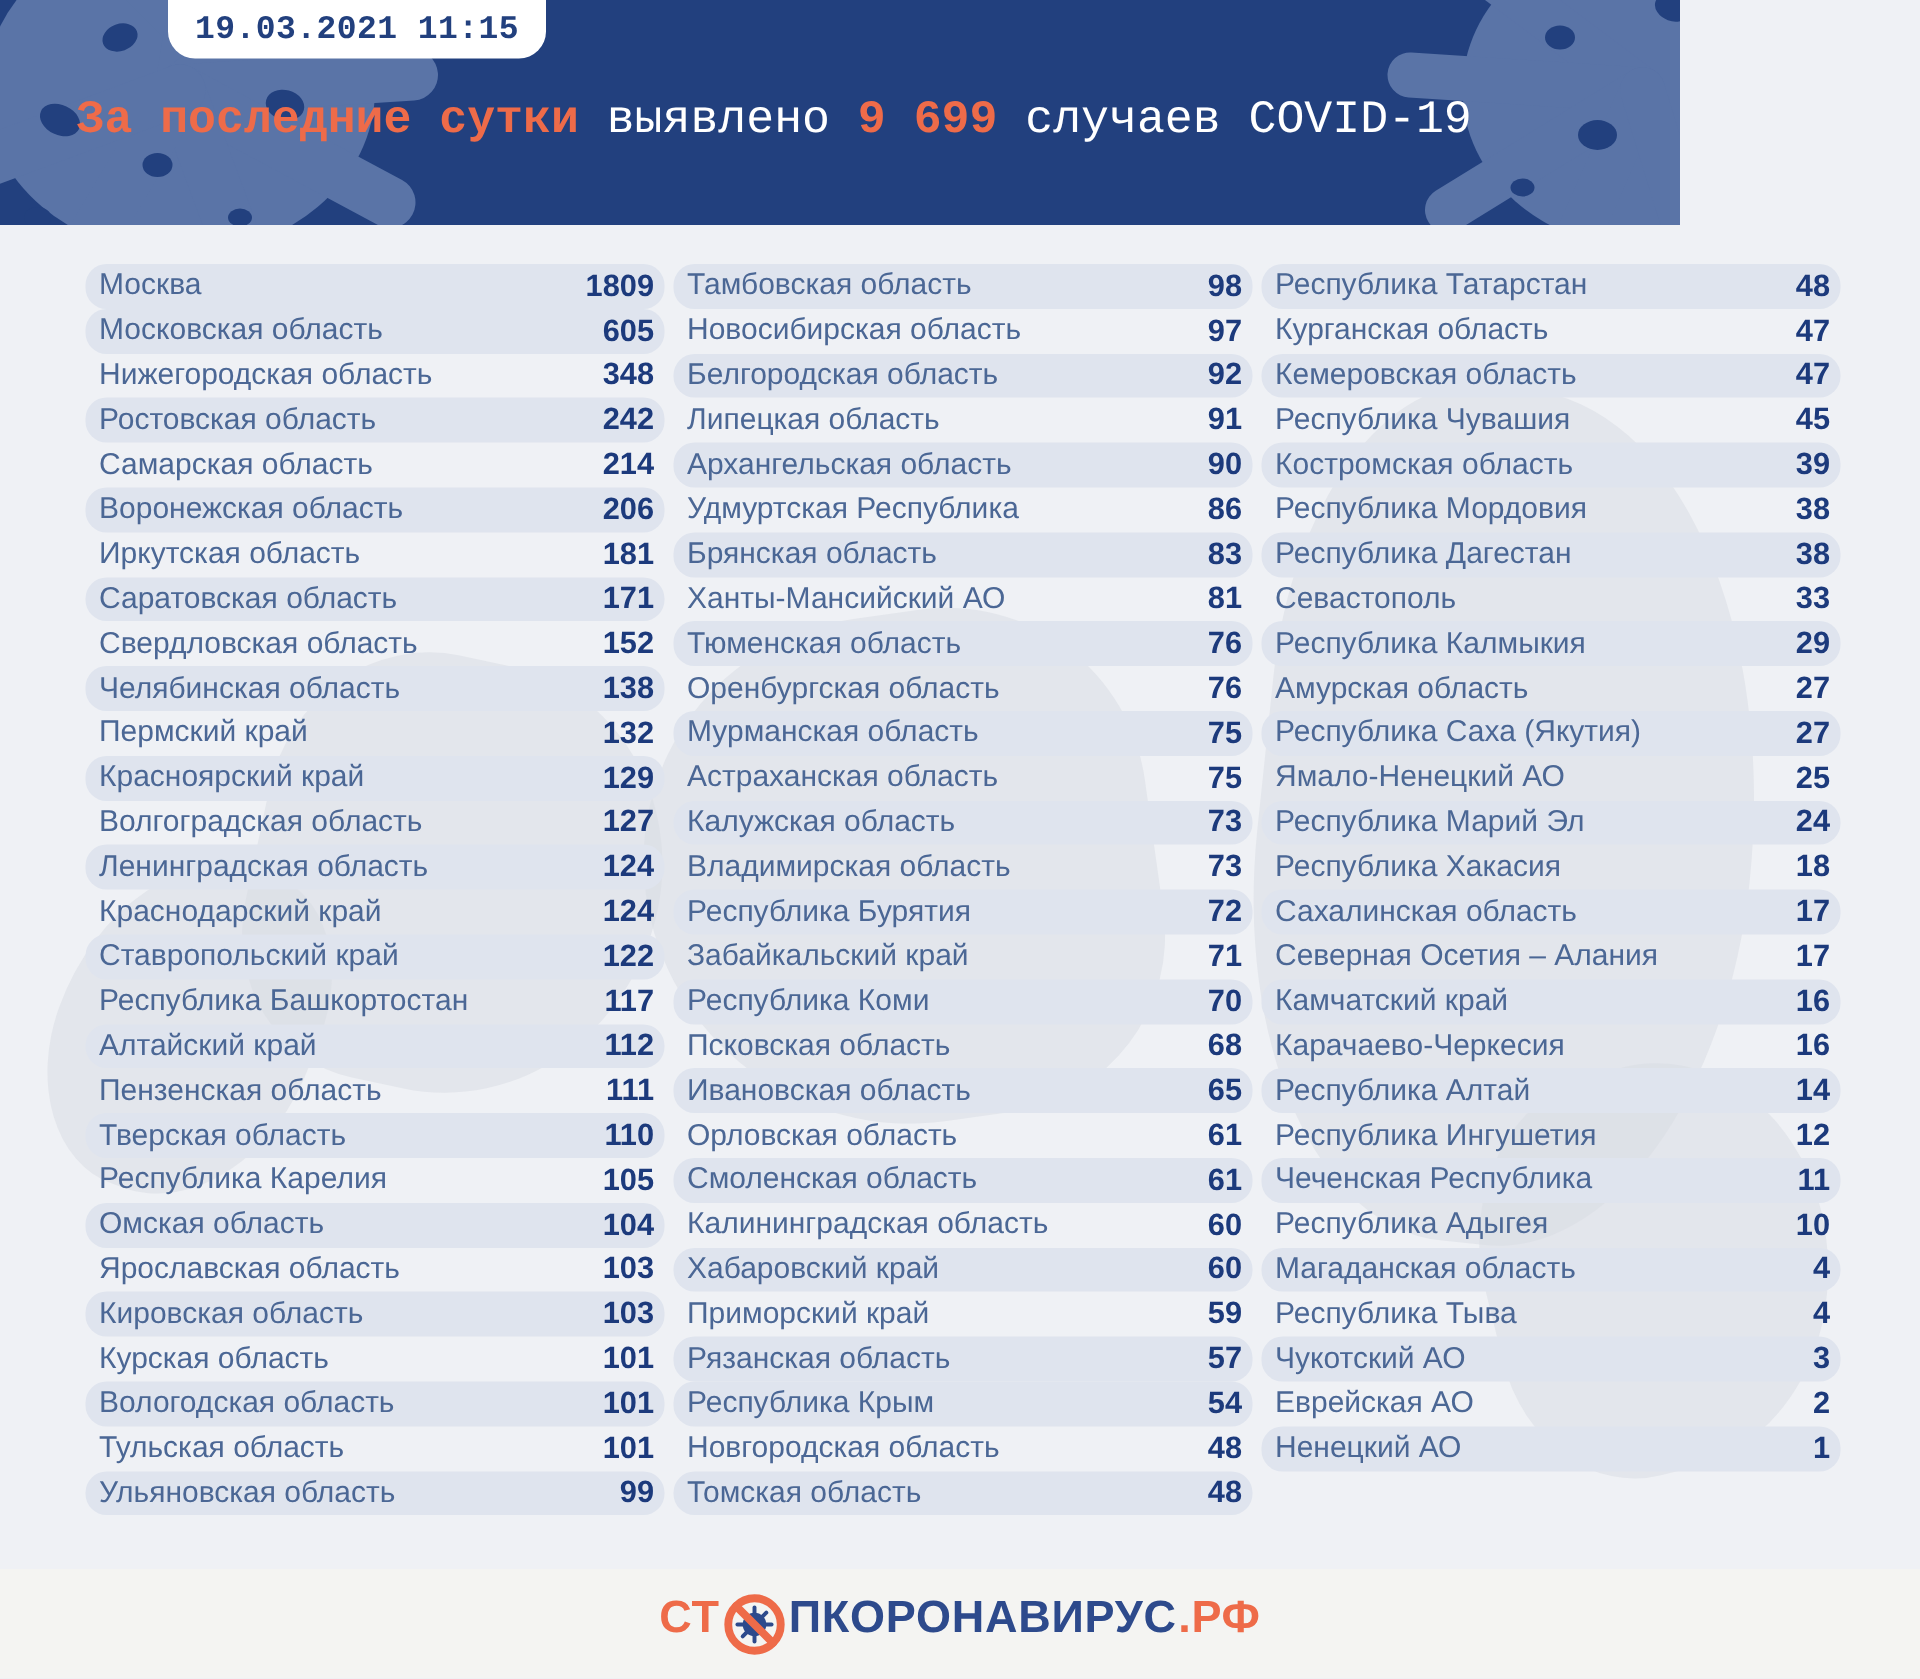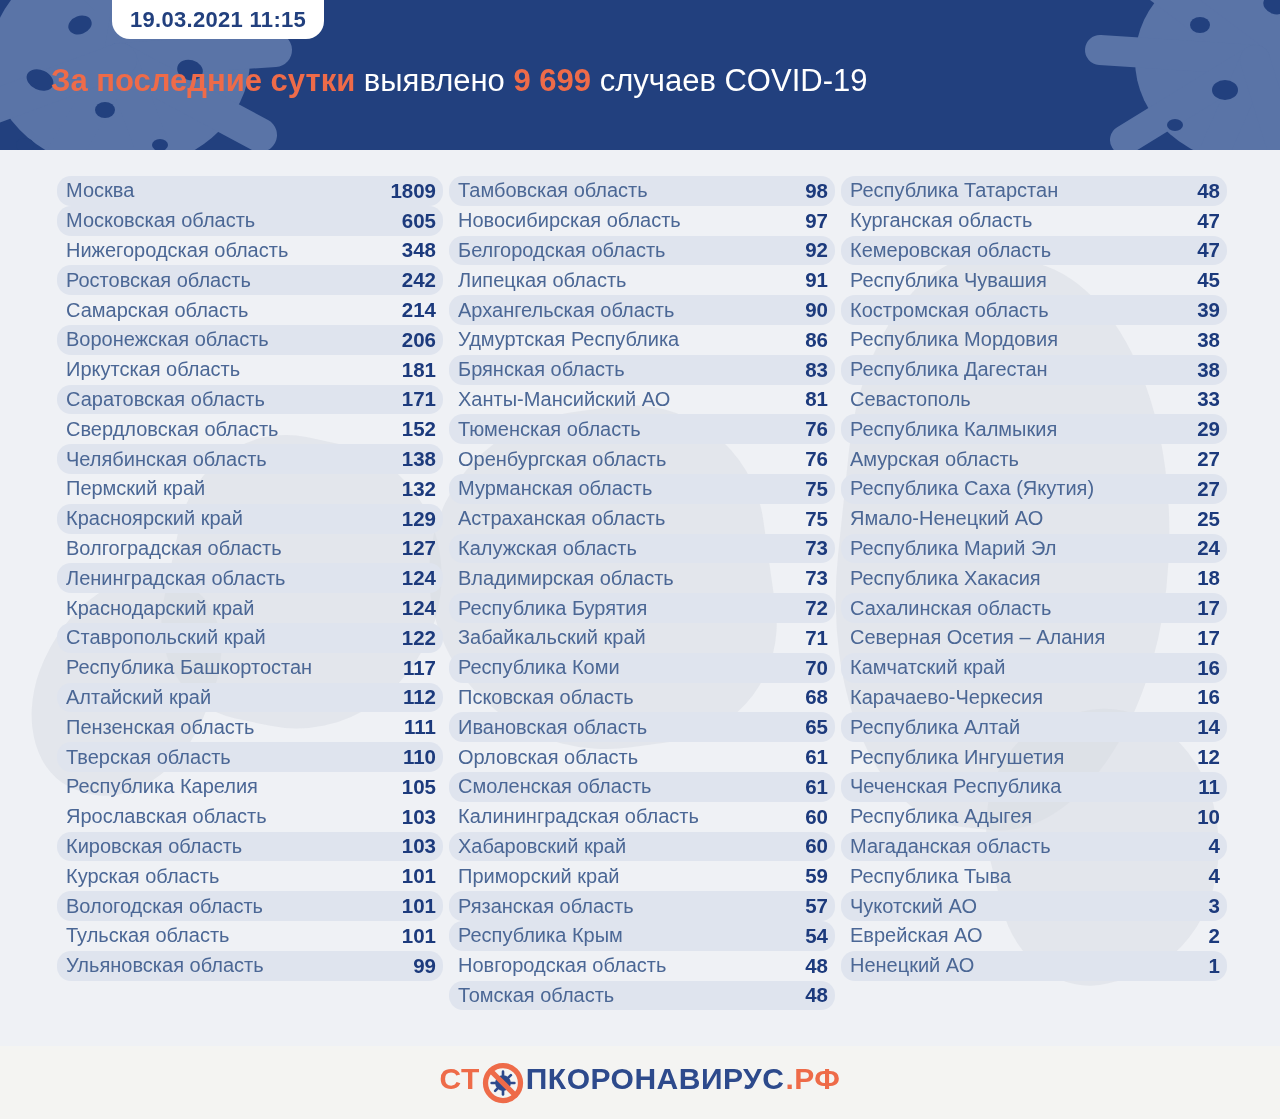--- a/index.html
+++ b/index.html
@@ -8,22 +8,22 @@
     --value-text:#1c3a7c; --footer-bg:#f4f4f2; --logo-navy:#2d4a8c;
     --watermark:#d9dce3; --badge-text:#22407e;
   }
   html,body{margin:0;padding:0;}
   body{
     width:1280px;height:1119px;overflow:hidden;position:relative;
     font-family:"Liberation Sans",sans-serif;background:var(--panel-bg);
   }
   .stage{position:absolute;inset:0;}
   
-  .hdr{position:absolute;left:0;top:0;width:1280px;height:150px;
-       background:var(--background);overflow:hidden;}
+  .hdr{position:absolute;left:0;top:0;width:1120px;height:150px;
+       background:var(--background);overflow:hidden;font-family:Liberation Mono, monospace;}
   .blob{position:absolute;pointer-events:none;}
   .blob-left{left:-70px;top:-80px;width:420px;height:300px;}
   .blob-right{right:-90px;top:-60px;width:330px;height:290px;}
   .badge{
     position:absolute;left:112px;top:0;height:39px;padding:0 18px;
     background:#ffffff;border-radius:0 0 18px 18px;
     display:flex;align-items:center;justify-content:center;
   }
   .badge span{font-size:22px;font-weight:bold;color:var(--badge-text);letter-spacing:.3px;}
   .title{
@@ -204,20 +204,24 @@
             <span class="rval">111</span>
           </div>
           <div class="row striped">
             <span class="rname">Тверская область</span>
             <span class="rval">110</span>
           </div>
           <div class="row">
             <span class="rname">Республика Карелия</span>
             <span class="rval">105</span>
           </div>
+          <div class="row striped">
+            <span class="rname">Омская область</span>
+            <span class="rval">104</span>
+          </div>
           <div class="row">
             <span class="rname">Ярославская область</span>
             <span class="rval">103</span>
           </div>
           <div class="row striped">
             <span class="rname">Кировская область</span>
             <span class="rval">103</span>
           </div>
           <div class="row">
             <span class="rname">Курская область</span>

